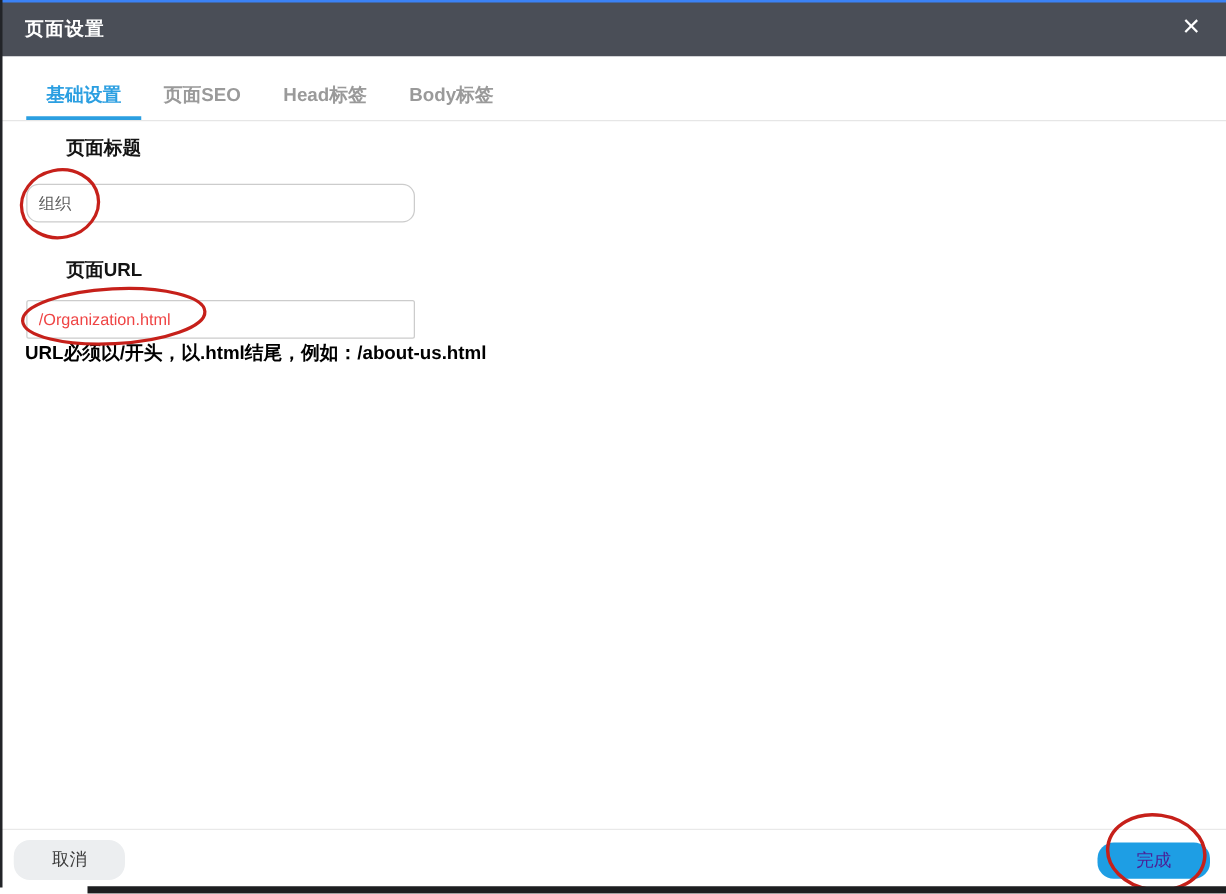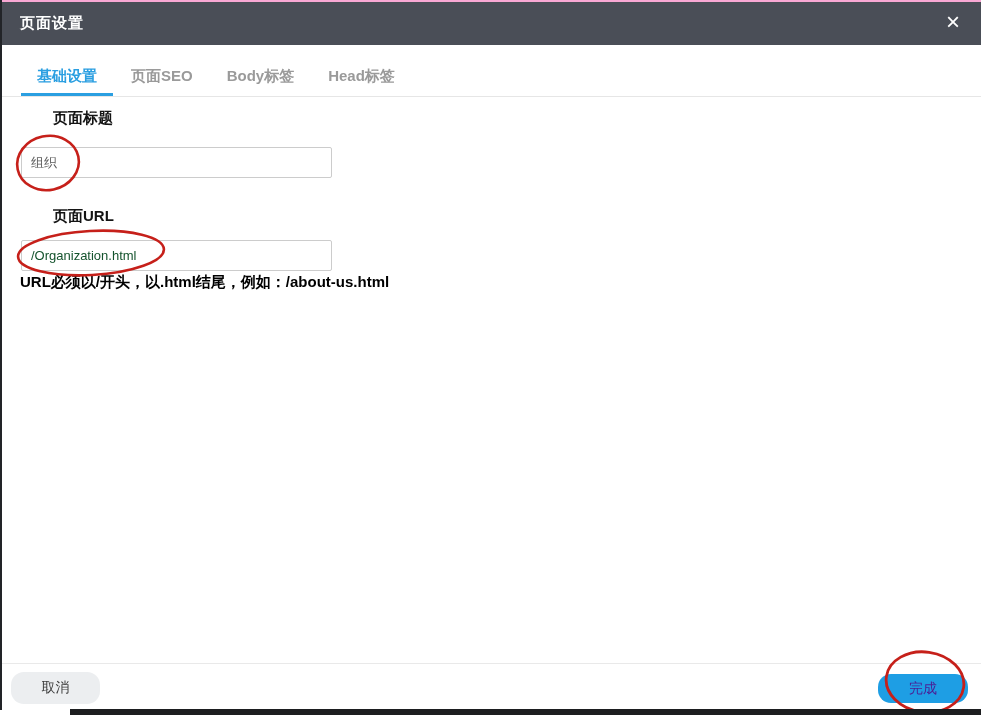--- a/index.html
+++ b/index.html
@@ -23,21 +23,21 @@
   .bottom-bar {
     position: absolute; left: 70px; right: 0; top: 709px;
     height: 6px; background: #1d1e20;
   }
 
   
   .header {
     position: absolute; left: 0; top: 0; right: 0;
     height: 45px;
     background: #4a4e57;
-    border-top: 2px solid #f9a8d4;
+    border-top: 2px solid #3b82f6;
   }
   .header .title {
     position: absolute; left: 20px; top: 12px;
     font-size: 15px; font-weight: bold; color: #ffffff;
     letter-spacing: 1px;
   }
   .header .close {
     position: absolute; left: 940px; top: 5px;
     width: 26px; height: 30px;
     font-size: 24px; font-weight: 300; color: #ffffff;
@@ -79,22 +79,22 @@
     width: 311px; height: 31px;
     border: 1px solid #cccccc;
     border-radius: 2px;
     background: #ffffff;
     padding: 0 9px;
     font-family: "Liberation Sans", "DejaVu Sans", sans-serif;
     font-size: 13px;
     color: #6d6d6d;
     outline: none;
   }
-  .input-title { top: 147px; color: #5c5c5c; }
-  .input-url   { top: 240px; color: #14532d; }
+  .input-title { top: 147px; color: #5c5c5c; border-radius: 10px; }
+  .input-url   { top: 240px; color: #ef4444; }
 
   .hint {
     position: absolute; left: 20px; top: 273px;
     font-size: 15px; font-weight: bold; color: #000000;
   }
 
   
   .footer-sep {
     position: absolute; left: 0; right: 0; top: 663px;
     height: 1px; background: #e9e9e9;
@@ -130,22 +130,22 @@
 <div class="stage">
 
   <div class="header">
     <span class="title">页面设置</span>
     <span class="close">×</span>
   </div>
 
   <div class="tabs">
     <div class="tab active">基础设置</div>
     <div class="tab">页面SEO</div>
+    <div class="tab">Head标签</div>
     <div class="tab">Body标签</div>
-    <div class="tab">Head标签</div>
   </div>
 
   <div class="form-label label-title">页面标题</div>
   <input class="text-input input-title" type="text" value="组织" style="">
 
   <div class="form-label label-url">页面URL</div>
   <input class="text-input input-url" type="text" value="/Organization.html" style="">
 
   <div class="hint">URL必须以/开头，以.html结尾，例如：/about-us.html</div>
 

